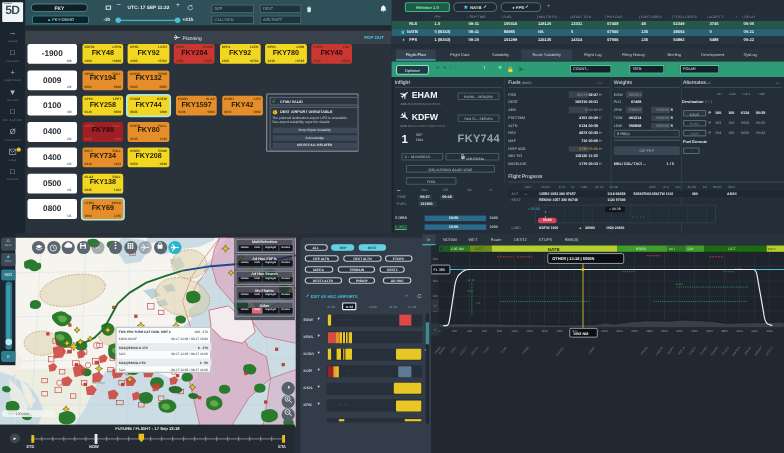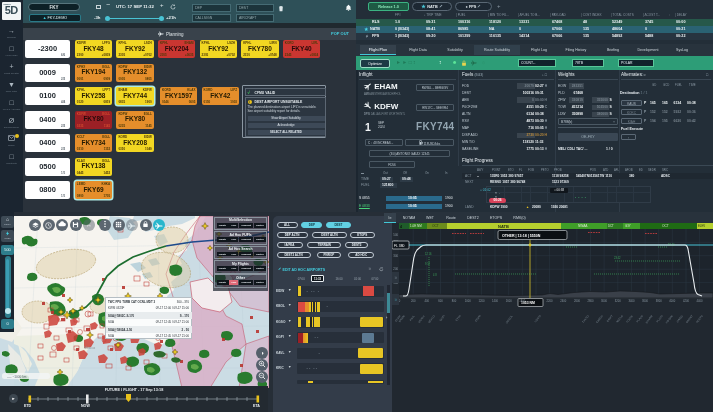--- a/index.html
+++ b/index.html
@@ -149,21 +149,21 @@
         <span style="position:absolute;left:135px;top:2.5px;color:#dfe5e8;">
           <svg style="display:block;" width="6" height="6" viewBox="0 0 16 16" xmlns="http://www.w3.org/2000/svg">
             <path d="M15.2,8 c0,-0.7 -1.1,-1.1 -2.6,-1.1 L9.2,6.9 L3.6,1.4 L2.1,1.4 L5.6,6.9 L2.6,6.9 L1.1,5.4 L0.2,5.4 L1.1,8 L0.2,10.6 L1.1,10.6 L2.6,9.1 L5.6,9.1 L2.1,14.6 L3.6,14.6 L9.2,9.1 L12.6,9.1 C14.1,9.1 15.2,8.7 15.2,8 Z" fill="currentColor"></path>
           </svg>
         </span>
         <span style="position:absolute;left:143px;top:3.5px;font-size:4.5px;">Planning</span>
         <span style="position:absolute;right:7px;top:3px;font-size:4px;color:#43cbdc;font-weight:bold;">POP OUT</span>
       </div>
 
     <div class="trow" style="top:12px;">
-        <div class="tlabel">-2300</div>
+        <div class="tlabel">-1900</div>
         <div class="tcount" style="left:36px;top:13px;">6/6</div>
       <div class="strip sy" style="left:49.8px;">
           <div class="hd">
             <span>KDFW</span>
             <span>LFPG</span>
           </div>
           <div class="fn">FKY48</div>
           <div class="ft">
             <span>2300</span>
             <span>+0839</span>

